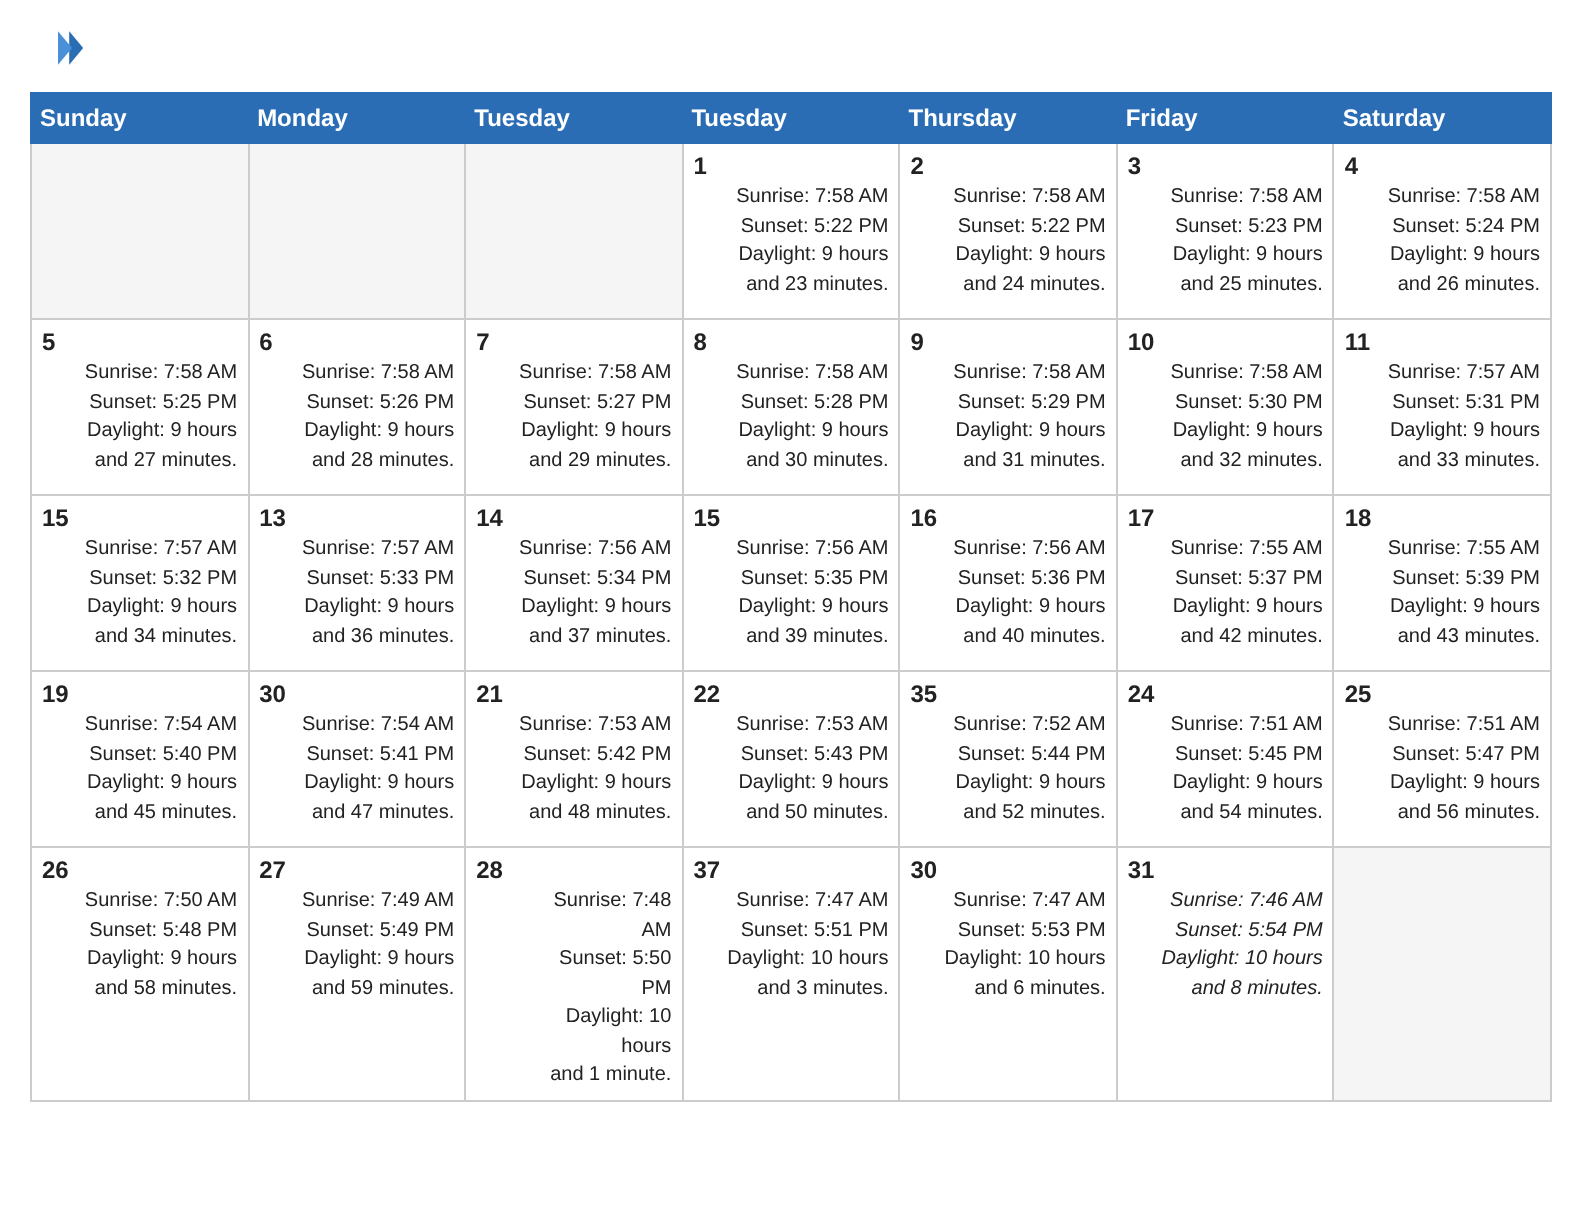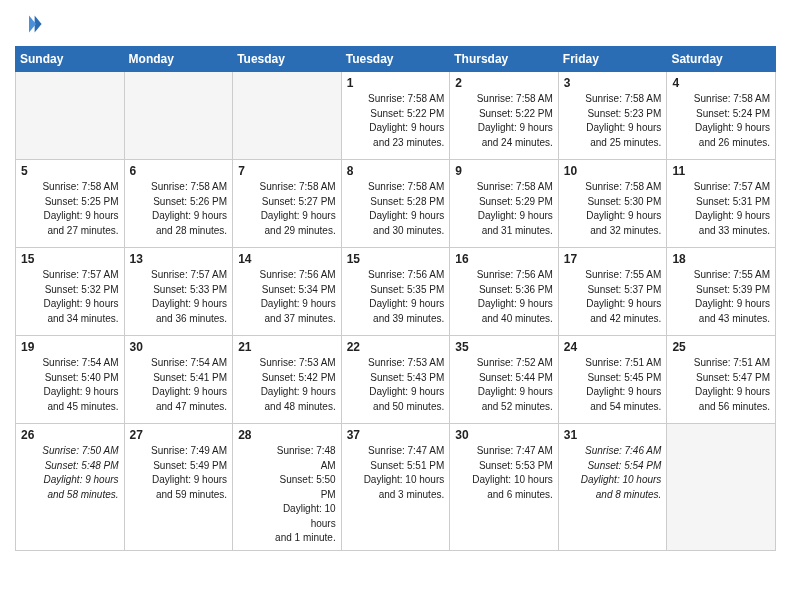--- a/index.html
+++ b/index.html
@@ -307,21 +307,21 @@
             <span class="day-num">25</span>
             <div class="day-info" style="white-space: pre-line;">Sunrise: 7:51 AM
 Sunset: 5:47 PM
 Daylight: 9 hours
 and 56 minutes.</div>
           </td>
         </tr>
         <tr>
           <td>
             <span class="day-num">26</span>
-            <div class="day-info" style="white-space: pre-line; font-style: italic;">Sunrise: 7:50 AM
+            <div class="day-info" style="white-space: pre-line;">Sunrise: 7:50 AM
 Sunset: 5:48 PM
 Daylight: 9 hours
 and 58 minutes.</div>
           </td>
           <td>
             <span class="day-num">27</span>
             <div class="day-info" style="white-space: pre-line;">Sunrise: 7:49 AM
 Sunset: 5:49 PM
 Daylight: 9 hours
 and 59 minutes.</div>

